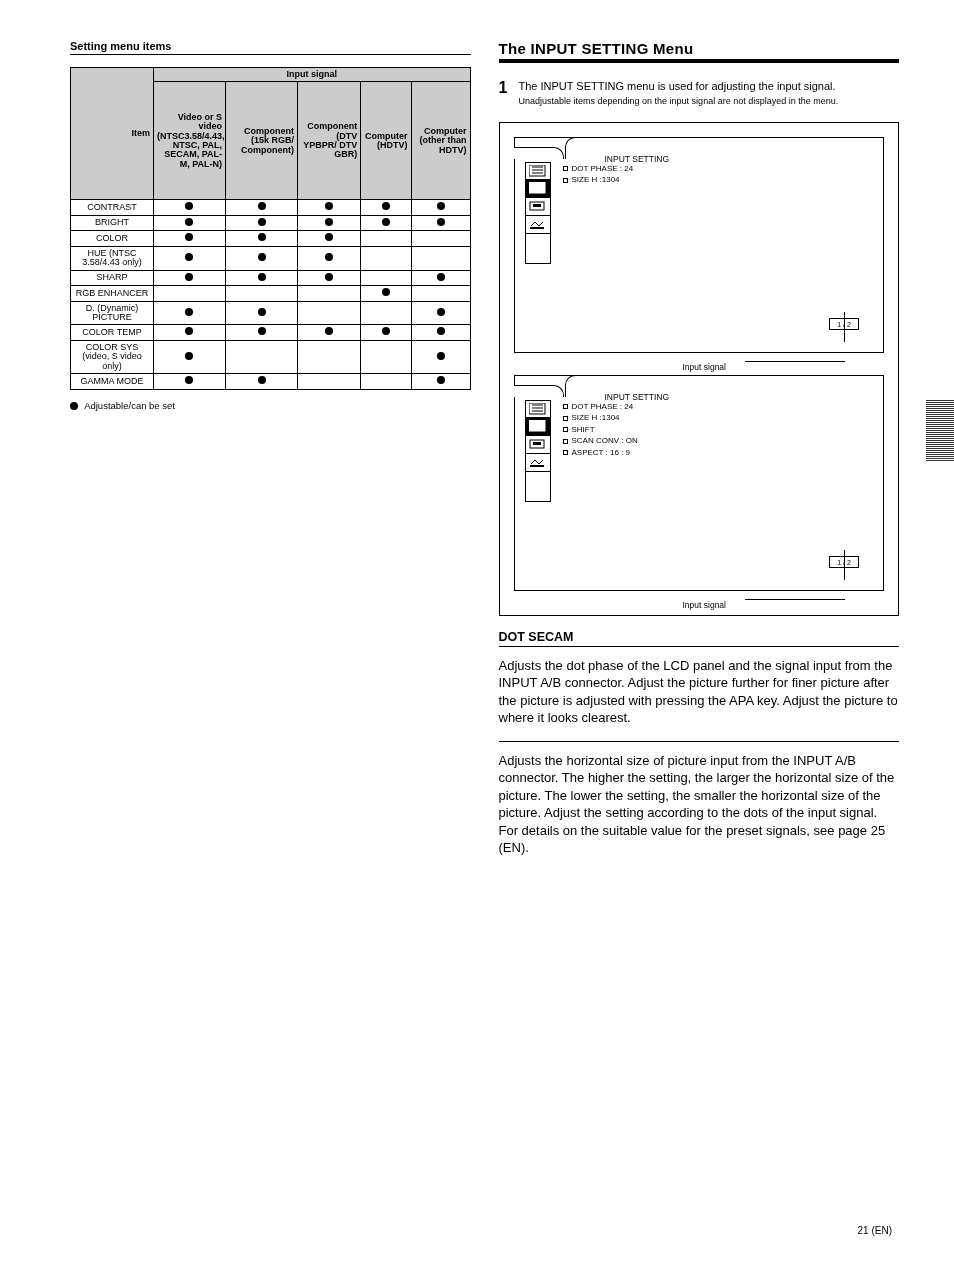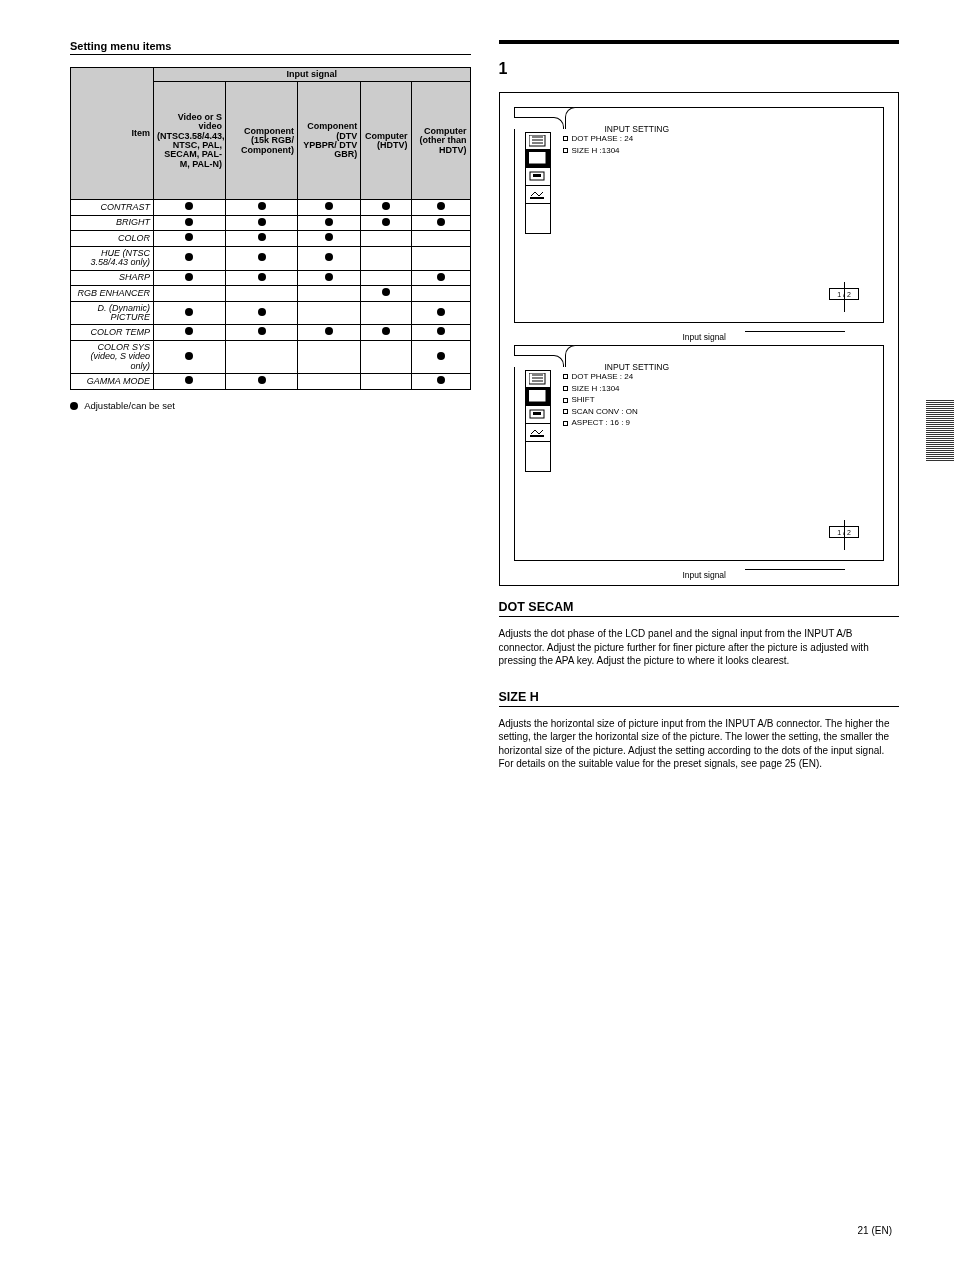--- a/index.html
+++ b/index.html
@@ -22,21 +22,21 @@
 
   table.matrix { border-collapse: collapse; width: 100%; table-layout: fixed; }
   table.matrix th, table.matrix td {
     border: 1px solid #000;
     font-size: 9px;
     vertical-align: middle;
     padding: 2px 3px;
     line-height: 1.05;
   }
   table.matrix thead th { background: #ccc; }
-  .rowlabel { text-align: right; font-size: 8.5px; font-style: italic; }
+  .rowlabel { text-align: center; font-size: 8.5px; }
   .cellcenter { text-align: center; }
   .dot { display:inline-block; width:8px; height:8px; background:#000; border-radius:50%; }
   .headcell-vert {
     height: 118px;
     background: #ccc;
     text-align: right;
     vertical-align: bottom;
     font-size: 8px;
     line-height: 1.05;
     padding: 3px 2px;
@@ -73,21 +73,21 @@
   .sq { display:inline-block; width:5px; height:5px; border:1px solid #000; margin-right:4px; vertical-align:middle; }
   .panel-title { position:absolute; top:0; left:80px; font-size:8.5px; font-weight:normal; }
 
   .page-ind { position:absolute; right:14px; bottom:16px; width:30px; height:12px; border:1px solid #000; font-size:7px; text-align:center; line-height:11px; }
   .page-lead { position:absolute; left:168px; bottom:-20px; font-size:8.5px; }
   .lead-line-h { position:absolute; background:#000; height:1px; }
   .lead-line-v { position:absolute; background:#000; width:1px; }
 
   .section-heading { font-size: 12.5px; font-weight: bold; margin-top: 8px; margin-bottom: 2px; }
   .section-rule { border-top: 1px solid #000; margin-bottom: 10px; }
-  .body-text { font-size: 10px; line-height: 1.35; margin-bottom: 4px; }
+  .body-text { font-size: 13px; line-height: 1.35; margin-bottom: 4px; }
 
   
   .edge-tab {
     position:absolute;
     right:0; top:400px;
     width:28px; height:62px;
     background: repeating-linear-gradient(#333, #333 1px, #fff 1px, #fff 2px);
   }
 
   .page-number {
@@ -214,24 +214,29 @@
         </tbody>
     </table>
 
     <div class="legend">
       <span class="dot"></span>
       <span>Adjustable/can be set</span>
     </div>
   </div>
 
   <div class="col">
+    <div class="right-heading">The INPUT SETTING Menu</div>
     <div class="right-heavyrule"></div>
 
     <div class="step-row">
       <div class="step-num">1</div>
+      <div>
+        <div class="step-text">The INPUT SETTING menu is used for adjusting the input signal.</div>
+        <div class="step-sub">Unadjustable items depending on the input signal are not displayed in the menu.</div>
+      </div>
     </div>
 
     <div class="diagram-wrap">
 
       <div class="panel">
         <div class="tab"></div>
         <div class="tab-cut"></div>
         <div class="panel-inner">
           <div class="panel-title">INPUT SETTING</div>
           <div class="icon-col">
@@ -319,20 +324,19 @@
       </div>
 
     </div>
 
     <div class="section-heading">DOT SECAM</div>
     <div class="section-rule"></div>
     <div class="body-text">Adjusts the dot phase of the LCD panel and the signal input from the INPUT A/B connector. Adjust the picture further for finer picture after the picture is adjusted with pressing the APA key. Adjust the picture to where it looks clearest.</div>
 
     <div style="height:10px"></div>
 
-    <div class="section-heading">SIZE H</div>
     <div class="section-rule"></div>
     <div class="body-text">Adjusts the horizontal size of picture input from the INPUT A/B connector. The higher the setting, the larger the horizontal size of the picture. The lower the setting, the smaller the horizontal size of the picture. Adjust the setting according to the dots of the input signal. For details on the suitable value for the preset signals, see page 25 (EN).</div>
 
   </div>
 </div>
 
 <div class="page-number">21 (EN)</div>
 
 </body></html>

